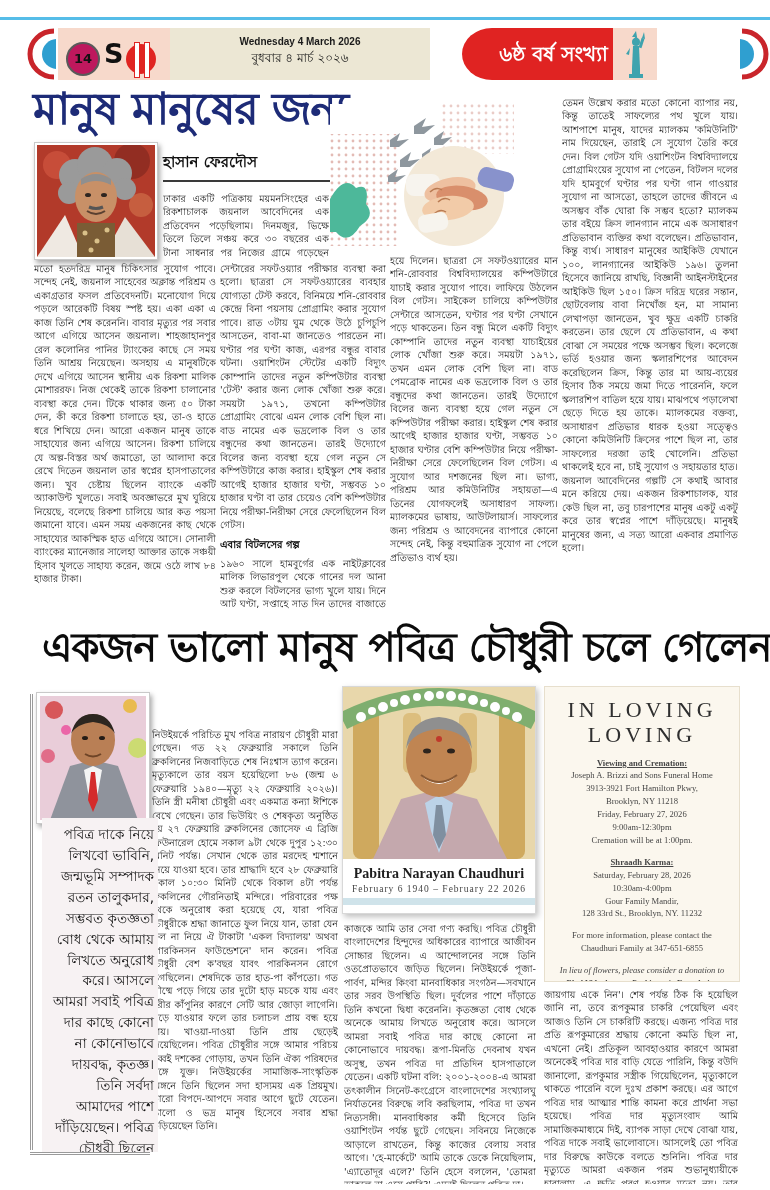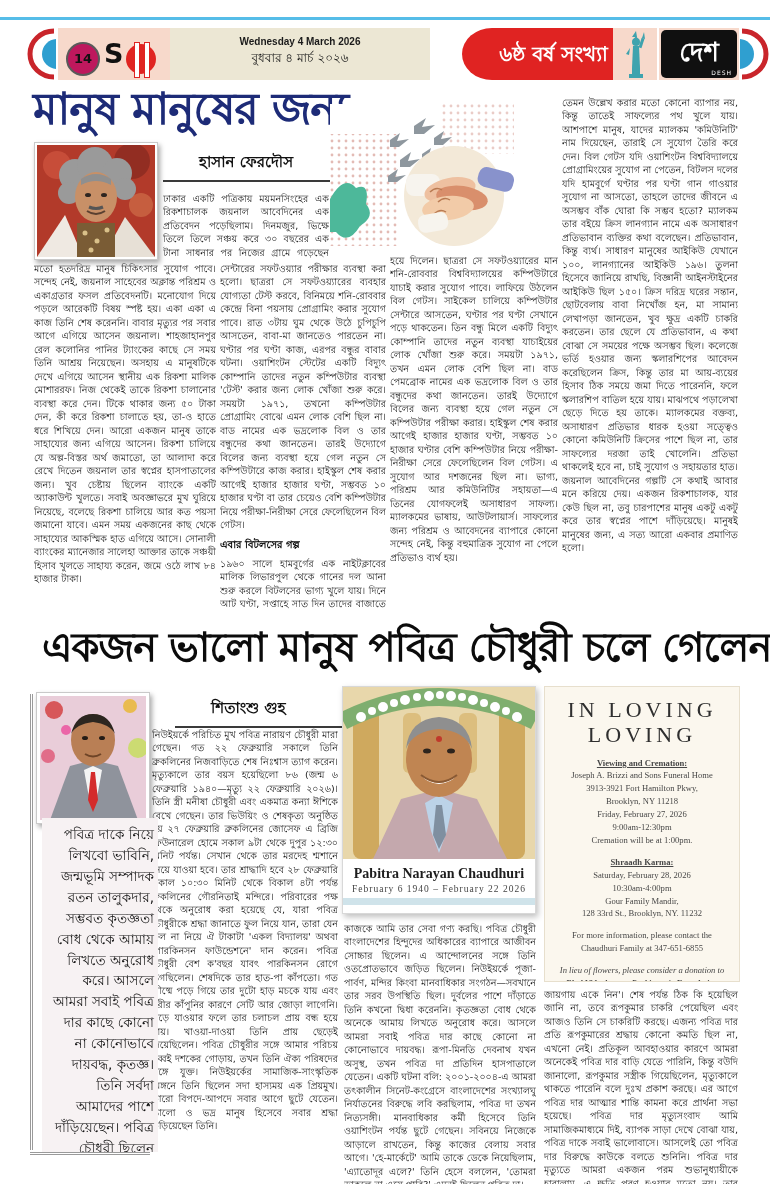--- a/index.html
+++ b/index.html
@@ -22,21 +22,21 @@
   .date-bn{font-size:12px;padding-top:2px;}
   .redbanner{background:#e02322;border-top-left-radius:60px 52px;border-bottom-left-radius:60px 52px;
              color:#ffffff;text-align:center;font-weight:bold;font-size:20px;line-height:52px;}
   .desh-box{position:absolute;left:2px;top:2px;width:76px;height:48px;background:#101010;border-radius:5px;
             color:#fff;text-align:center;}
   .desh-main{font-size:26px;font-weight:bold;line-height:44px;}
   .desh-sub{position:absolute;right:5px;bottom:2px;font-size:6px;letter-spacing:1px;color:#fff;}
   
   .headline1{font-size:44px;font-weight:bold;color:#1d2b77;white-space:nowrap;letter-spacing:-1px;}
   .headline2{font-size:40px;font-weight:bold;color:#0b0b0b;white-space:nowrap;letter-spacing:-1px;}
-  .byline{font-size:15px;font-weight:bold;color:#111;padding-bottom:5px;border-bottom:2px solid #3a3a3a;padding-left:36px;}
+  .byline{font-size:15px;font-weight:bold;color:#111;padding-bottom:5px;border-bottom:2px solid #3a3a3a;}
   .bn{text-align:justify;font-size:9.5px;line-height:1.42;color:#1b1b1b;overflow:hidden;}
   .subhead{font-weight:bold;font-size:10px;margin:5px 0 3px 0;}
   .photoframe{border:1px solid #c9c9c9;background:#fff;padding:3px;box-shadow:2px 3px 5px rgba(0,0,0,.35);}
   
   .memcard{background:#fbf7ee;border:1px solid #e7dfcd;font-family:"Liberation Serif",serif;color:#474747;
            text-align:center;overflow:hidden;}
   .mem-title{font-size:22px;letter-spacing:4px;color:#2f2f2f;line-height:1.15;padding-top:10px;}
   .mem-sec{font-size:8.6px;line-height:1.5;margin-top:9px;}
   .mem-h{font-weight:bold;text-decoration:underline;}
   .mem-contact{font-size:8.6px;line-height:1.5;margin-top:9px;}
@@ -91,26 +91,20 @@
         <circle cx="23" cy="14" r="4"></circle>
         <path d="M23 8 L20 12 L26 12 Z"></path>
         <path d="M19 9 L23 3 L24 9 Z"></path>
         <path d="M29 10 L31 4 L32 11 Z"></path>
         <rect x="28" y="10" width="3" height="10" transform="rotate(18 29 12)"></rect>
         <path d="M17 20 L13 26 L16 27 Z"></path>
       </g>
     </svg>
   </div>
 
-  <div class="hblock pinkbg" style="left:659px;width:80px;">
-    <div class="desh-box">
-      <div class="desh-main">দেশ</div>
-      <div class="desh-sub">DESH</div>
-    </div>
-  </div>
 
   <svg class="abs" style="left:740px;top:28px" width="30" height="52">
     <path d="M2 3 A24 23 0 0 1 2 49" fill="none" stroke="#c9252b" stroke-width="5"></path>
     <circle cx="-1" cy="26" r="15" fill="#2f9fd0"></circle>
   </svg>
 
   <div class="abs headline1" style="left:33px;top:76px;">মানুষ মানুষের জন্য</div>
 
   <div class="abs photoframe" style="left:34px;top:142px;width:118px;height:112px;padding:2px;">
     <svg width="118" height="112">
@@ -199,21 +193,20 @@
       <path d="M44 74 L53 70 L62 74 L58 96 L53 112 L48 96 Z" fill="#f4f4f4"></path>
       <path d="M51 76 L55 76 L58 104 L53 116 L48 104 Z" fill="#d42b2b"></path>
       <ellipse cx="53" cy="44" rx="22" ry="26" fill="#b97f55"></ellipse>
       <path d="M31 38 Q36 18 53 18 Q70 18 75 38 Q70 28 53 26 Q36 28 31 38 Z" fill="#2c2620"></path>
       <ellipse cx="45" cy="42" rx="3" ry="2" fill="#241c16"></ellipse>
       <ellipse cx="62" cy="42" rx="3" ry="2" fill="#241c16"></ellipse>
       <path d="M45 58 Q53 63 61 58" stroke="#6e4427" stroke-width="2" fill="none"></path>
     </svg>
   </div>
 
-  <div class="abs byline" style="left:175px;top:696px;width:162px;">শিতাংশু গুহ</div>
 
   <div class="abs bn" style="left:152px;top:728px;width:186px;height:456px;">নিউইয়র্কে পরিচিত মুখ পবিত্র নারায়ণ চৌধুরী মারা গেছেন। গত ২২ ফেব্রুয়ারি সকালে তিনি ব্রুকলিনের নিজবাড়িতে শেষ নিঃশ্বাস ত্যাগ করেন। মৃত্যুকালে তার বয়স হয়েছিলো ৮৬ (জন্ম ৬ ফেব্রুয়ারি ১৯৪০—মৃত্যু ২২ ফেব্রুয়ারি ২০২৬)। তিনি স্ত্রী মনীষা চৌধুরী এবং একমাত্র কন্যা ঈশিকে রেখে গেছেন। তার ভিউয়িং ও শেষকৃত্য অনুষ্ঠিত হয় ২৭ ফেব্রুয়ারি ব্রুকলিনের জোসেফ এ ব্রিজি ফিউনারেল হোমে সকাল ৯টা থেকে দুপুর ১২:৩০ মিনিট পর্যন্ত। সেখান থেকে তার মরদেহ শ্মশানে নিয়ে যাওয়া হবে। তার শ্রাদ্ধাদি হবে ২৮ ফেব্রুয়ারি সকাল ১০:৩০ মিনিট থেকে বিকাল ৪টা পর্যন্ত ব্রুকলিনের গৌরনিতাই মন্দিরে। পরিবারের পক্ষ থেকে অনুরোধ করা হয়েছে যে, যারা পবিত্র চৌধুরীকে শ্রদ্ধা জানাতে ফুল নিয়ে যান, তারা যেন ফুল না নিয়ে ঐ টাকাটা 'একল বিদ্যালয়' অথবা 'পারকিনসন ফাউন্ডেশনে' দান করেন। পবিত্র চৌধুরী বেশ ক'বছর যাবৎ পারকিনসন রোগে ভুগছিলেন। শেষদিকে তার হাত-পা কাঁপতো। গত গ্রীষ্মে পড়ে গিয়ে তার দুটো হাড় মচকে যায় এবং শরীর কাঁপুনির কারণে সেটি আর জোড়া লাগেনি। পড়ে যাওয়ার ফলে তার চলাচল প্রায় বন্ধ হয়ে যায়। খাওয়া-দাওয়া তিনি প্রায় ছেড়েই দিয়েছিলেন। পবিত্র চৌধুরীর সঙ্গে আমার পরিচয় নব্বই দশকের গোড়ায়, তখন তিনি ঐক্য পরিষদের সঙ্গে যুক্ত। নিউইয়র্কের সামাজিক-সাংস্কৃতিক অঙ্গনে তিনি ছিলেন সদা হাস্যময় এক প্রিয়মুখ। কারো বিপদে-আপদে সবার আগে ছুটে যেতেন। ভালো ও ভদ্র মানুষ হিসেবে সবার শ্রদ্ধা কুড়িয়েছেন তিনি।</div>
 
   <div class="abs obitcard" style="left:342px;top:686px;width:192px;height:226px;">
     <svg width="192" height="172">
       <rect width="192" height="172" fill="#e8d7ab"></rect>
       <rect x="10" y="20" width="26" height="152" rx="8" fill="#cfa95e"></rect>
       <rect x="156" y="20" width="26" height="152" rx="8" fill="#cfa95e"></rect>
       <rect x="60" y="26" width="18" height="60" rx="6" fill="#d8b873" opacity=".8"></rect>
       <rect x="116" y="26" width="18" height="60" rx="6" fill="#d8b873" opacity=".8"></rect>

